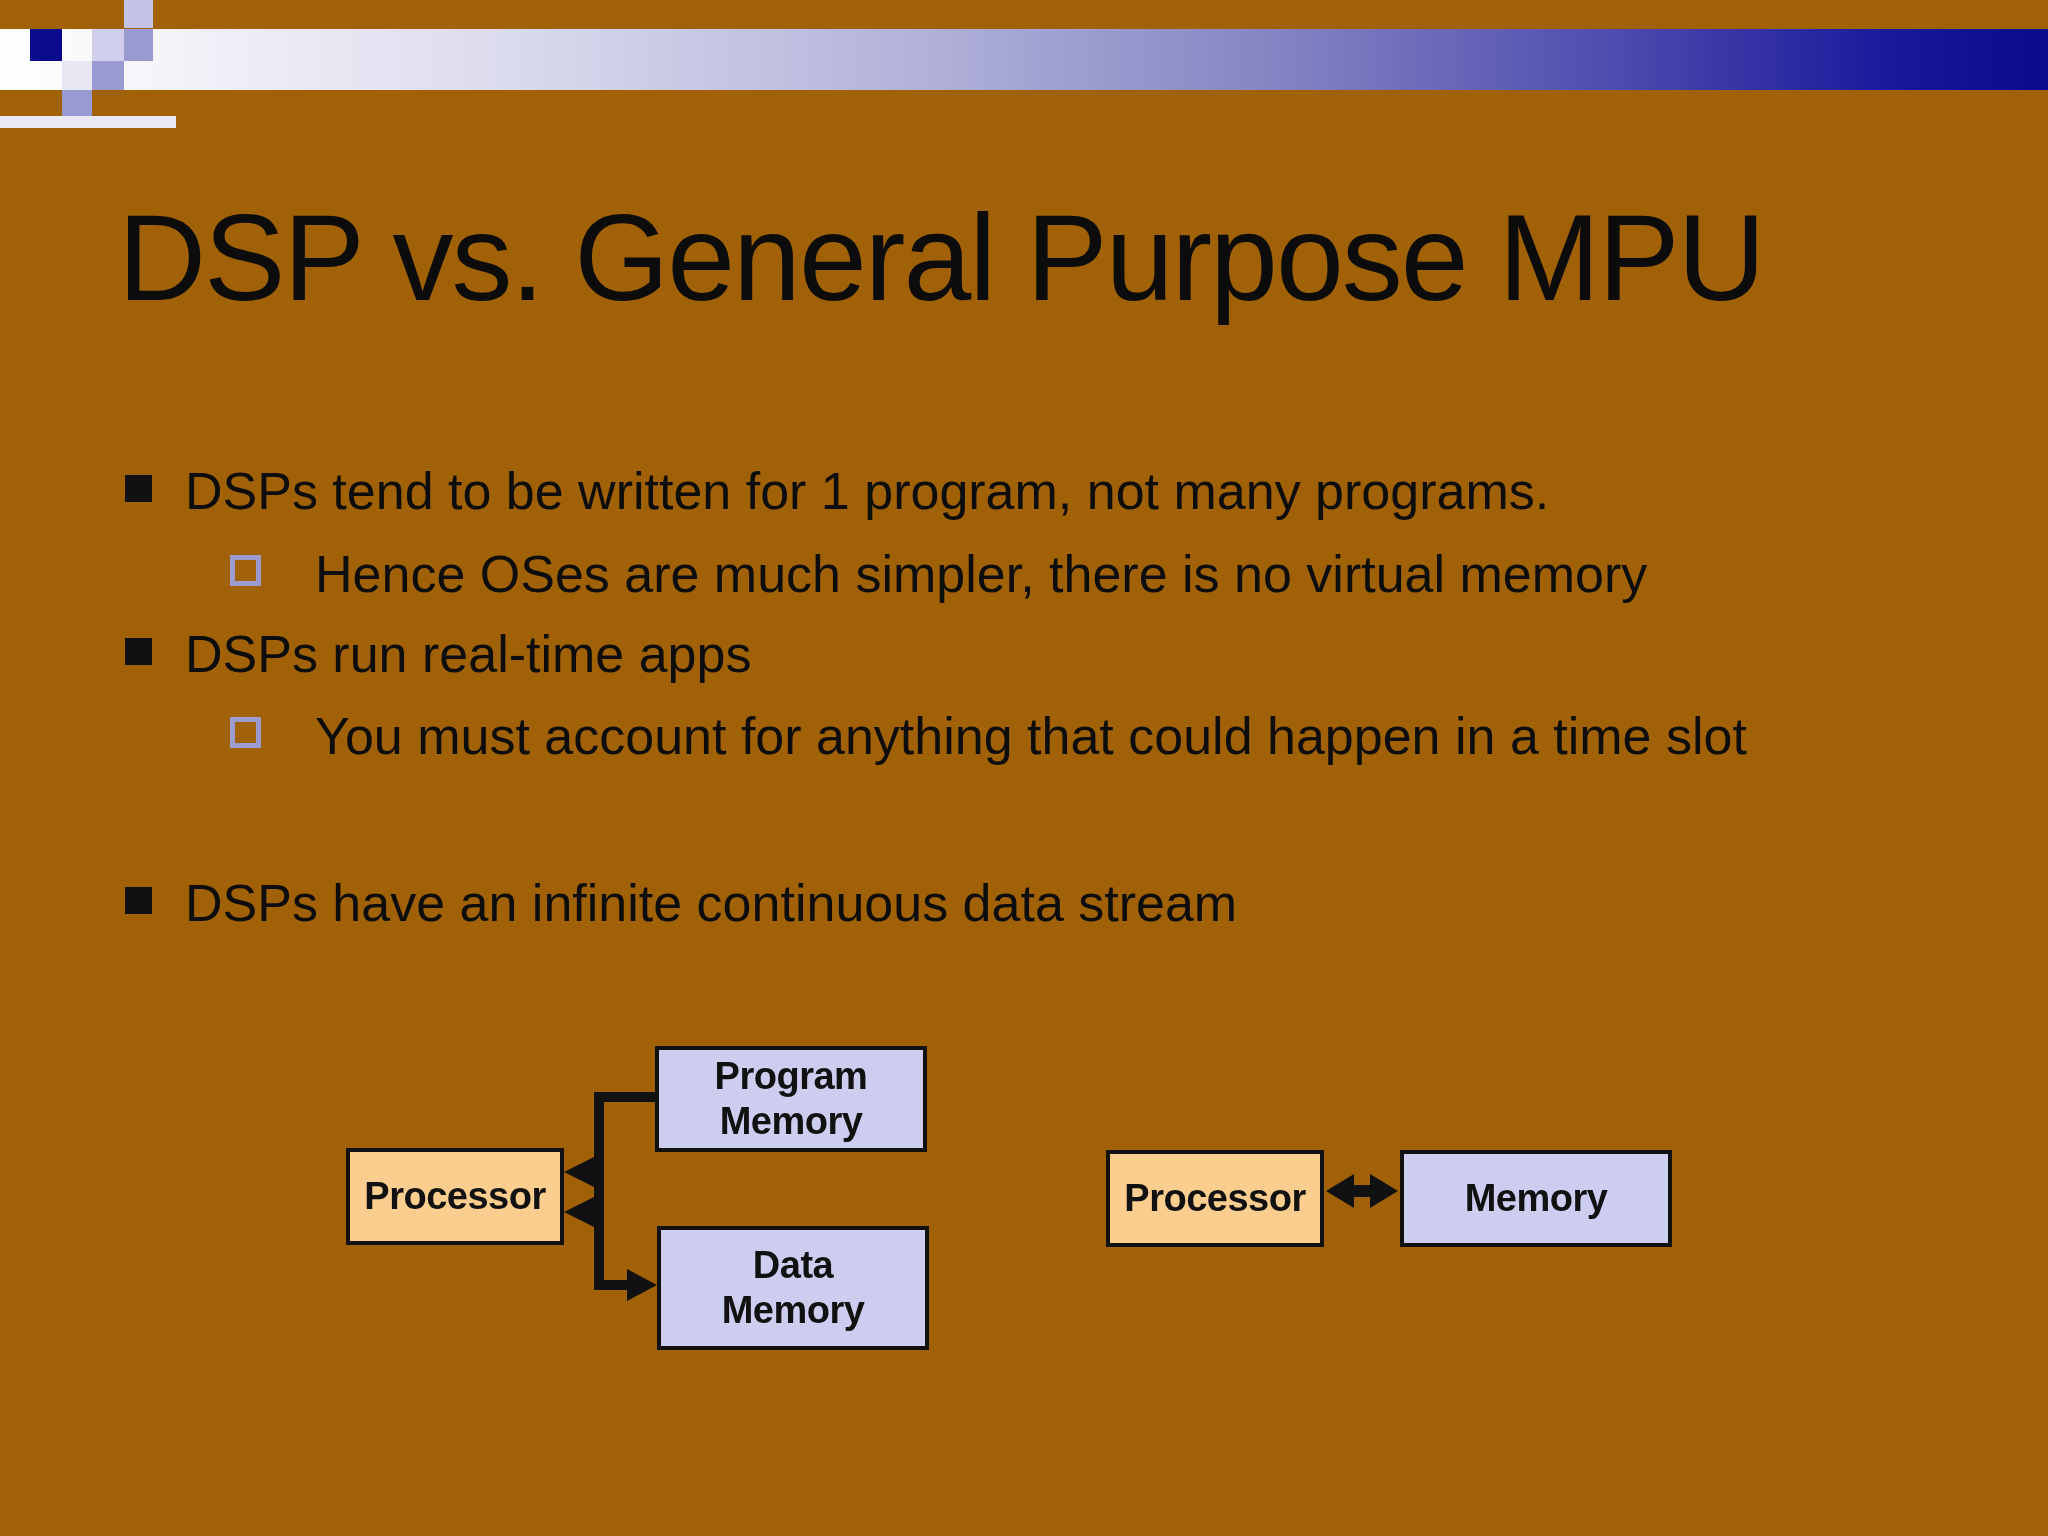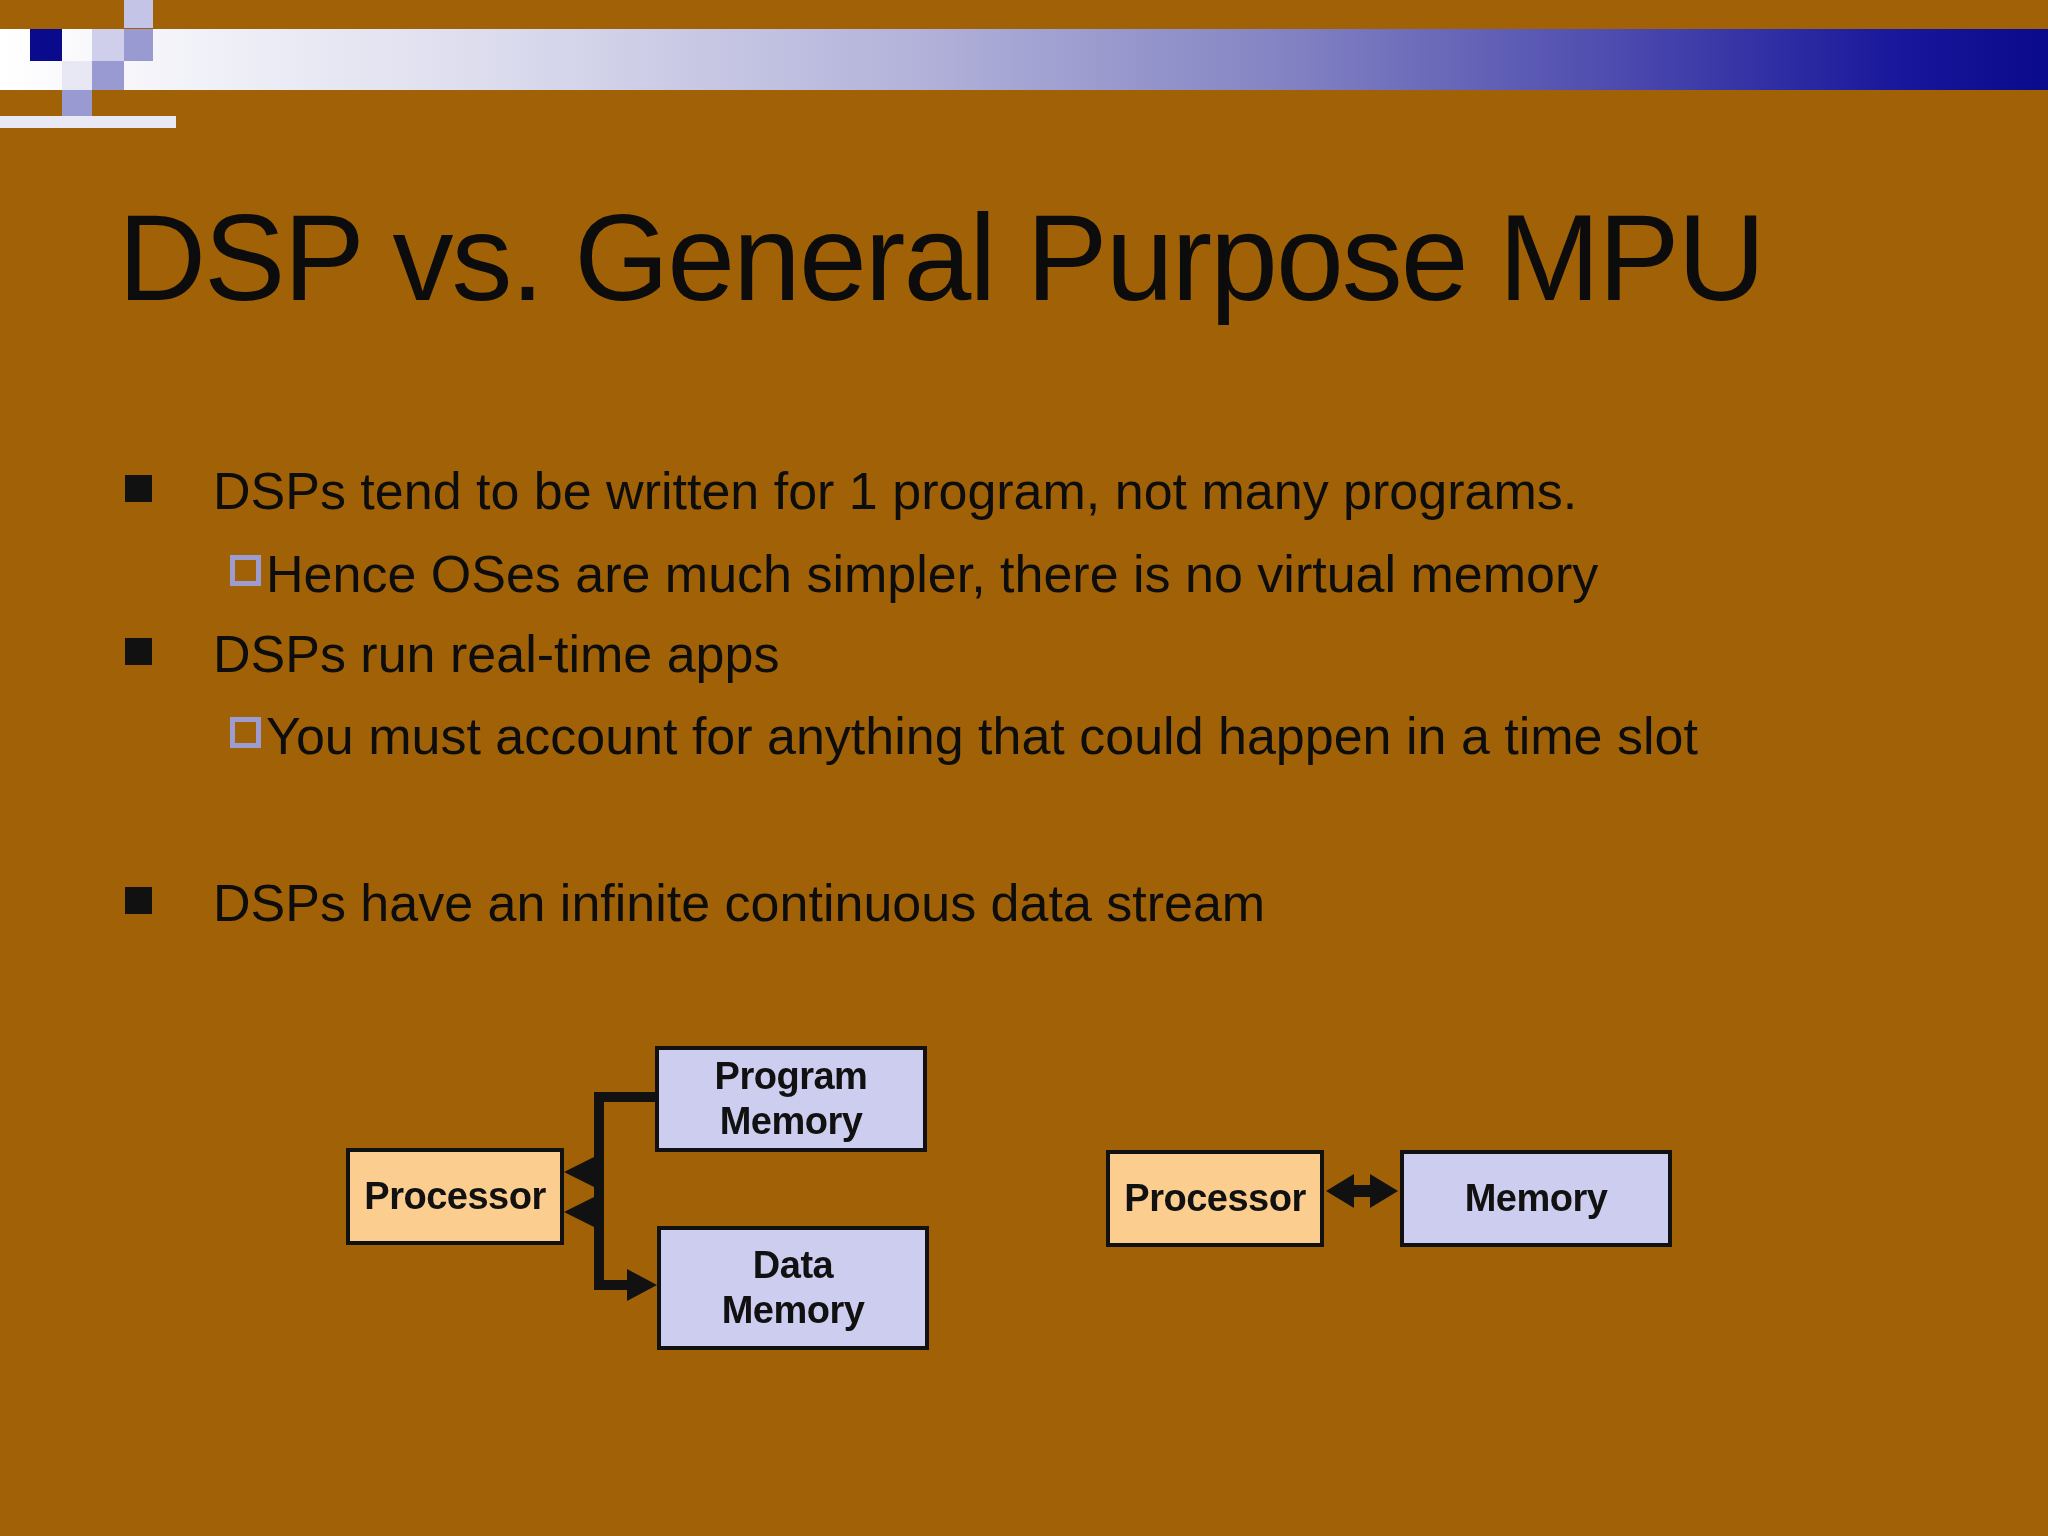--- a/index.html
+++ b/index.html
@@ -33,22 +33,22 @@
   }
 
   
   .row { position:absolute; white-space:nowrap; font-size:52px; line-height:64px; color:#0d0d0d; }
   .row.lvl1 { left:125px; }
   .row.lvl2 { left:230px; }
   .mk  { position:absolute; left:0; }
   .mk1 { top:16px; width:27px; height:27px; background:#111111; }
   .mk2 { top:13px; width:31px; height:31px; box-sizing:border-box;
          border:5px solid #9c9cd0; background:transparent; }
-  .row.lvl1 .txt { display:inline-block; margin-left:88px; }
-  .row.lvl2 .txt { display:inline-block; margin-left:36px; }
+  .row.lvl1 .txt { display:inline-block; margin-left:60px; }
+  .row.lvl2 .txt { display:inline-block; margin-left:85px; }
   .r1 { top:459px; } .r2 { top:542px; } .r3 { top:622px; }
   .r4 { top:704px; } .r5 { top:787px; } .r6 { top:871px; }
 
   
   .dbox {
     position:absolute; box-sizing:border-box; border:4px solid #111111;
     display:flex; flex-direction:column; align-items:center; justify-content:center;
     font-weight:bold; font-size:38px; line-height:1.18; letter-spacing:-0.5px;
     color:#111111; text-align:center;
   }

